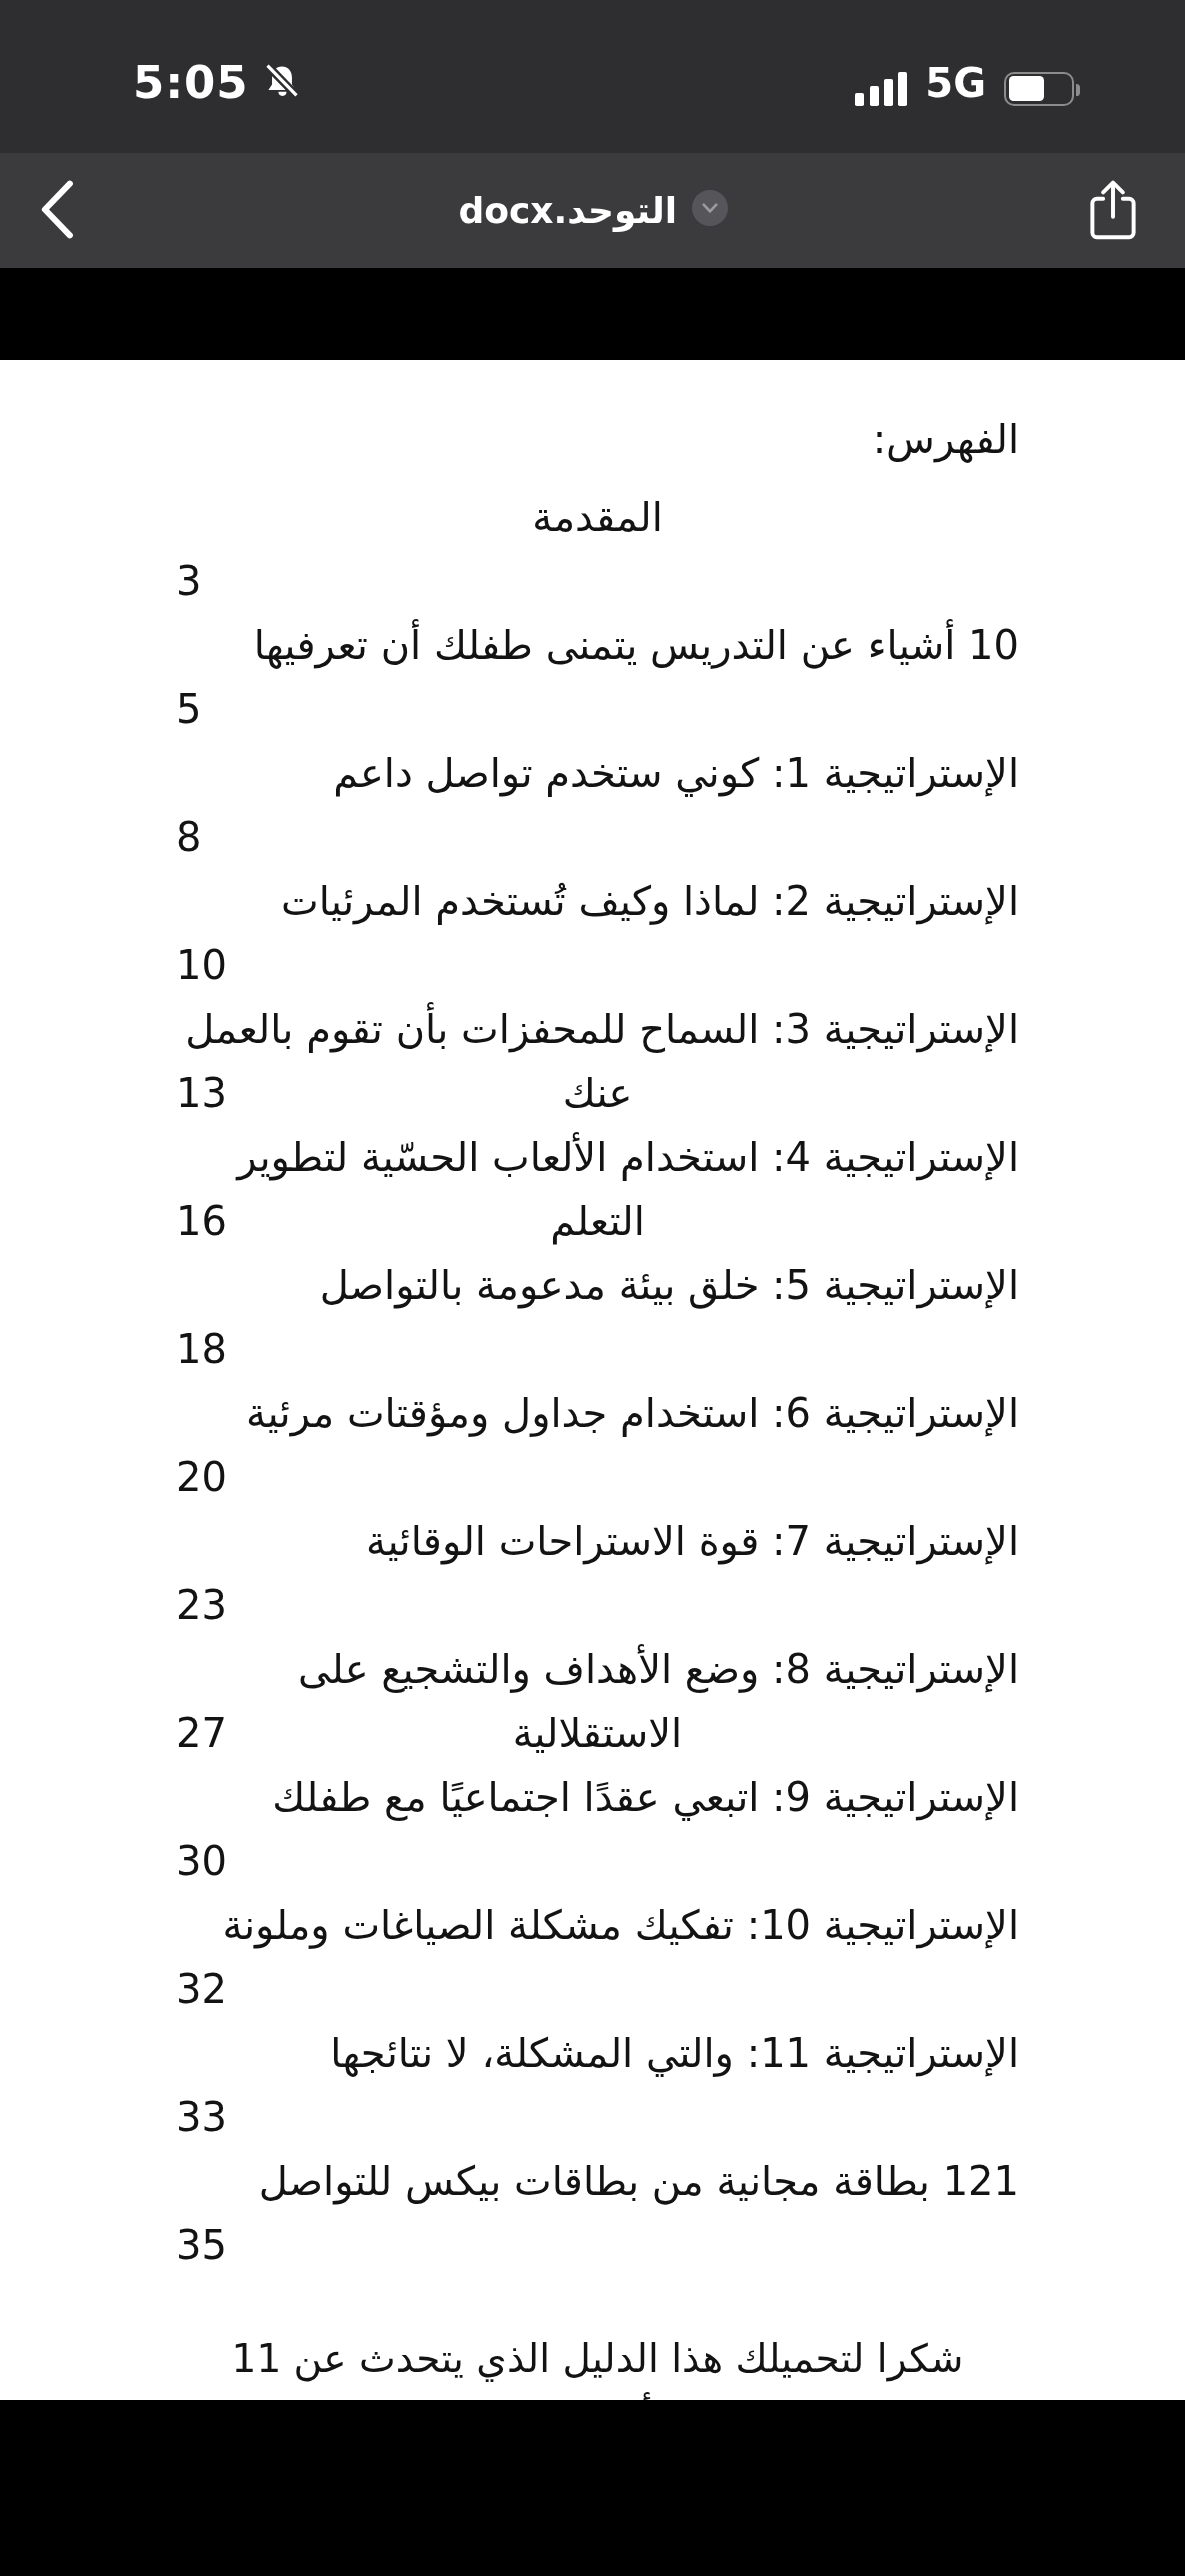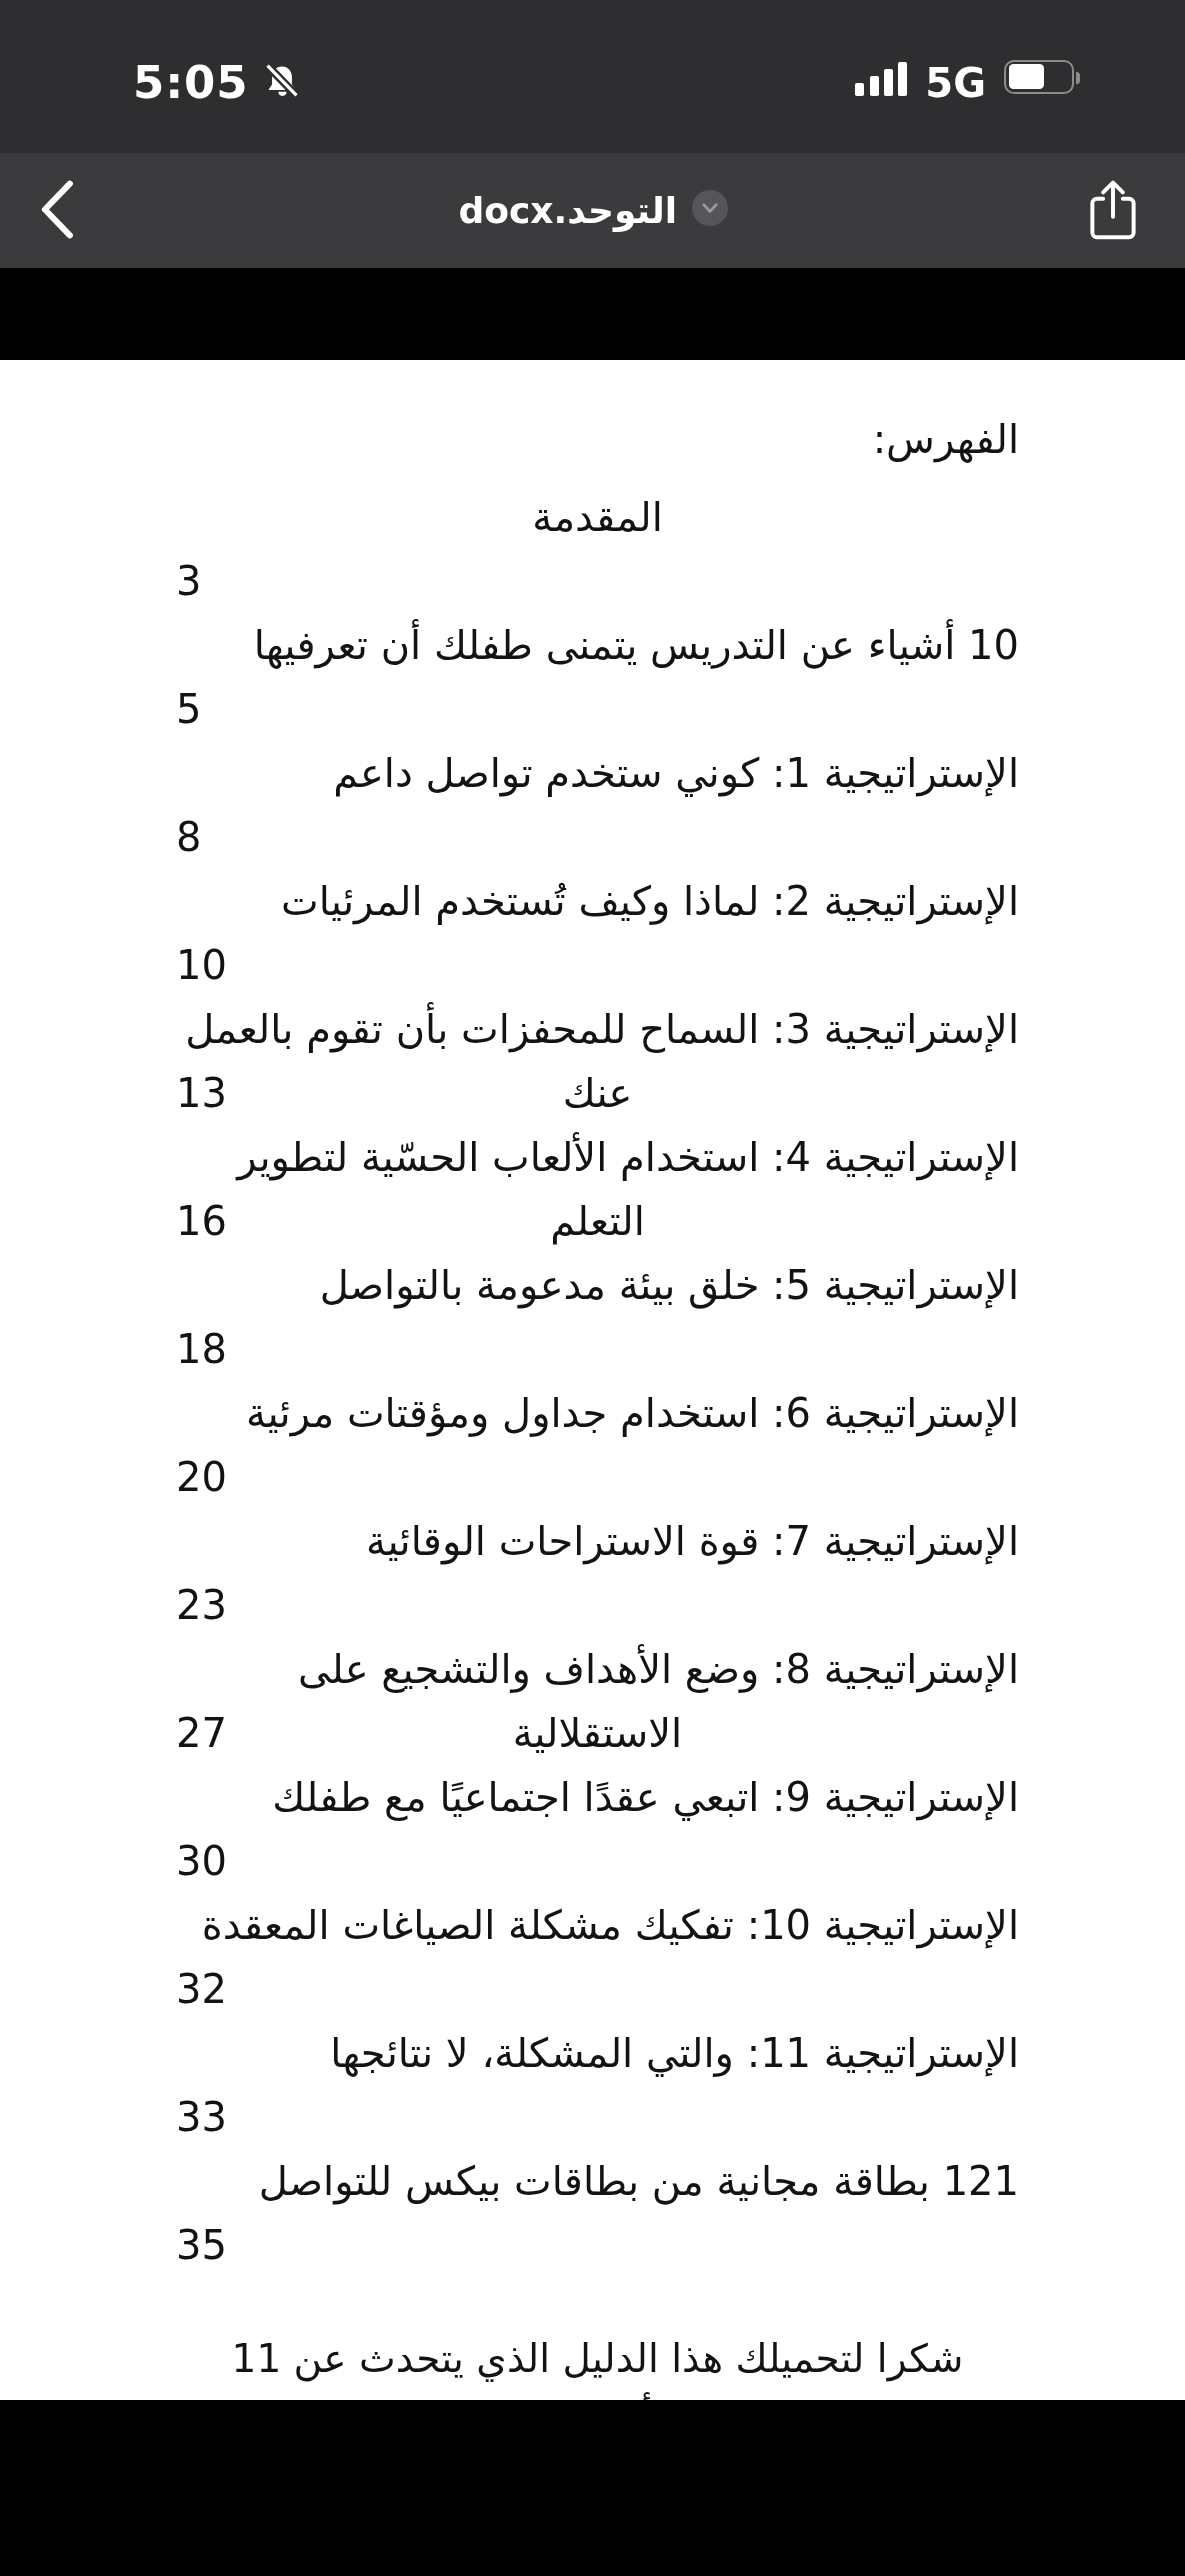--- a/index.html
+++ b/index.html
@@ -8,21 +8,21 @@
     font-family:"DejaVu Sans","Liberation Sans",sans-serif;
   }
   
   .status-bar{
     height:153px;background:#2e2e30;box-sizing:border-box;
     display:flex;align-items:center;justify-content:space-between;
     padding:12.6px 112px 0 133px;color:#fff;
   }
   .status-left{display:flex;align-items:center;gap:14.4px;}
   .status-time{font-size:45px;font-weight:700;letter-spacing:0.9px;}
-  .status-right{display:flex;align-items:flex-start;gap:18px;}
+  .status-right{display:flex;align-items:flex-end;gap:18px;}
   .signal-bars{display:flex;align-items:flex-end;gap:5.4px;height:36px;}
   .signal-bars span{width:9px;background:#fff;border-radius:1.8px;display:block;}
   .signal-bars span:nth-child(1){height:12.6px;}
   .signal-bars span:nth-child(2){height:20px;}
   .signal-bars span:nth-child(3){height:27px;}
   .signal-bars span:nth-child(4){height:34px;}
   .network-label{font-size:40px;font-weight:600;}
   .battery{position:relative;width:70px;height:34px;border:2.7px solid rgba(255,255,255,.45);
     border-radius:10px;box-sizing:border-box;display:flex;align-items:center;padding:2.7px;}
   .battery-fill{height:100%;background:#fff;border-radius:4.5px;width:58%;}
@@ -213,21 +213,21 @@
 
         <div class="toc-entry">
           <div class="toc-title">الإستراتيجية 9: اتبعي عقدًا اجتماعيًا مع طفلك</div>
           <div class="toc-row2">
             <span class="toc-page">30</span>
             <span class="toc-title2"></span>
           </div>
         </div>
 
         <div class="toc-entry">
-          <div class="toc-title">الإستراتيجية 10: تفكيك مشكلة الصياغات المعقدة</div>
+          <div class="toc-title">الإستراتيجية 10: تفكيك مشكلة الصياغات وملونة</div>
           <div class="toc-row2">
             <span class="toc-page">32</span>
             <span class="toc-title2"></span>
           </div>
         </div>
 
         <div class="toc-entry">
           <div class="toc-title">الإستراتيجية 11: والتي المشكلة، لا نتائجها</div>
           <div class="toc-row2">
             <span class="toc-page">33</span>

